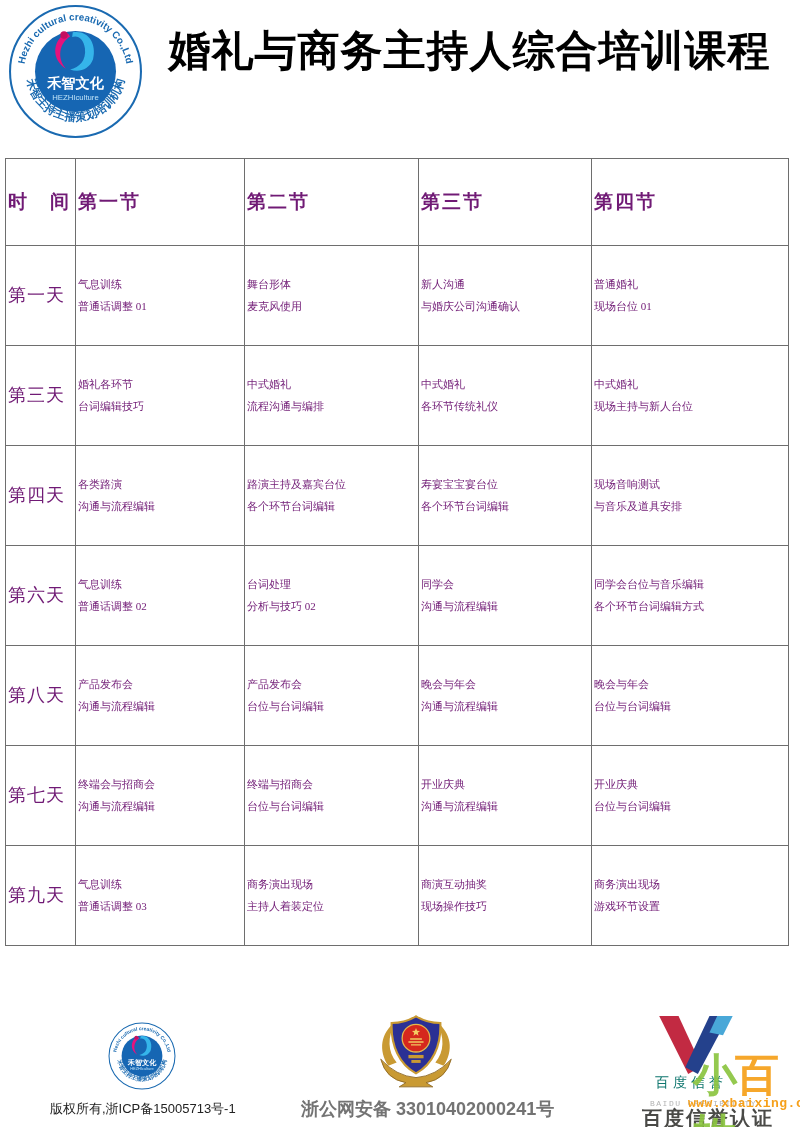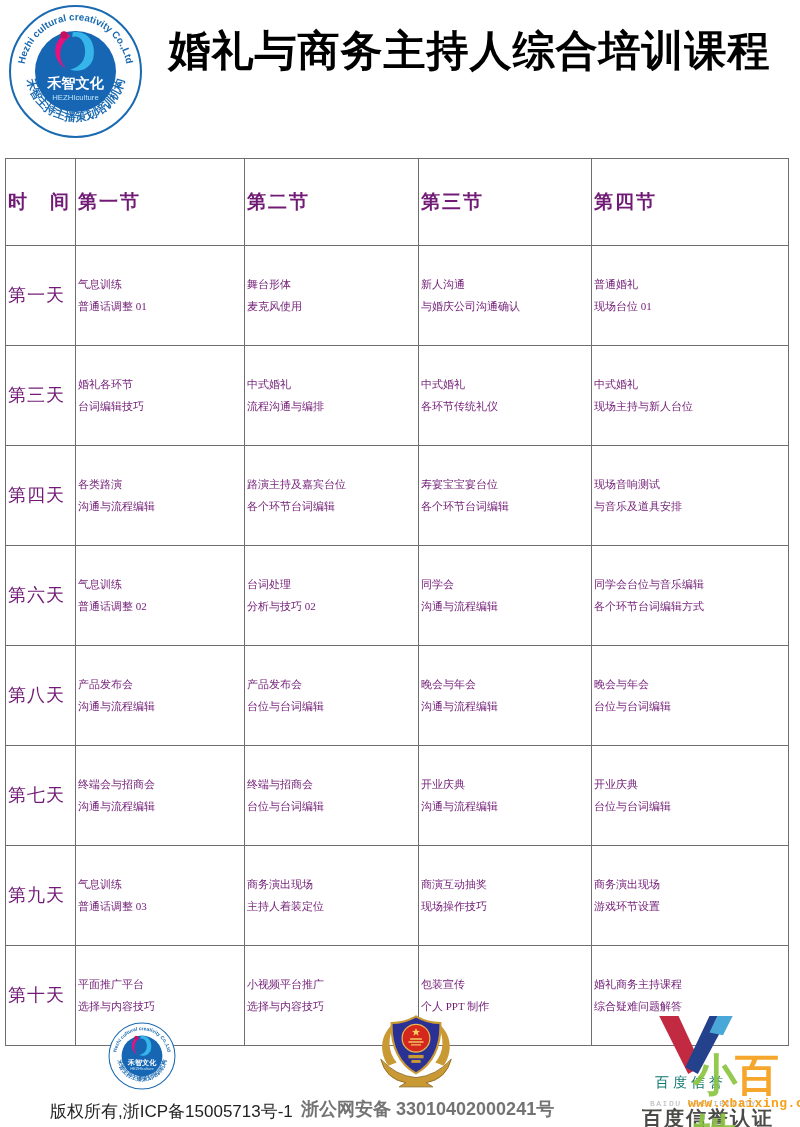--- a/index.html
+++ b/index.html
@@ -15,21 +15,21 @@
   
   .course-table{position:absolute;left:5px;top:158px;width:783px;border-collapse:collapse;table-layout:fixed;}
   .course-table th,.course-table td{border:1px solid #6e6e6e;text-align:left;vertical-align:middle;
        color:#701a75;white-space:pre-line;padding:12px 2px;}
   .course-table thead th{height:62px;font-size:19px;font-weight:600;letter-spacing:2px;}
   .course-table td{height:75px;font-size:11px;line-height:1.95;}
   .course-table td.day{font-size:18px;letter-spacing:1px;line-height:1.3;}
 
   
   .hezhi-logo-small{position:absolute;left:108px;top:1022px;}
-  .copyright-text{position:absolute;left:50px;top:1100px;width:300px;font-size:17px;color:#222;
+  .copyright-text{position:absolute;left:50px;top:1100px;width:300px;font-size:13px;color:#222;
                   font-family:"Liberation Sans",sans-serif;}
   .police-badge{position:absolute;left:374px;top:1012px;}
   .police-record-text{position:absolute;left:301px;top:1097px;width:260px;font-size:18px;font-weight:bold;
                       color:#737373;font-family:"Liberation Sans",sans-serif;}
   .baidu-logo{position:absolute;left:652px;top:1016px;}
   .baidu-name-cn{position:absolute;left:655px;top:1074px;font-size:14px;color:#0f766e;letter-spacing:4px;
                  font-family:Liberation Serif, serif;}
   .baidu-name-en{position:absolute;left:650px;top:1099px;font-size:8px;color:#b3b3b3;letter-spacing:1.5px;
                  font-family:Liberation Mono, monospace;}
   .baidu-cert{position:absolute;left:642px;top:1105px;font-size:20px;font-weight:bold;color:#4a4a47;
@@ -160,31 +160,20 @@
         <td class="day">第九天</td>
         <td>气息训练
 普通话调整 03</td>
         <td>商务演出现场
 主持人着装定位</td>
         <td>商演互动抽奖
 现场操作技巧</td>
         <td>商务演出现场
 游戏环节设置</td>
       </tr>
-      <tr>
-        <td class="day">第十天</td>
-        <td>平面推广平台
-选择与内容技巧</td>
-        <td>小视频平台推广
-选择与内容技巧</td>
-        <td>包装宣传
-个人 PPT 制作</td>
-        <td>婚礼商务主持课程
-综合疑难问题解答</td>
-      </tr>
     </tbody>
   </table>
 
   <svg class="hezhi-logo-small" width="68" height="68" viewBox="0 0 200 200">
     <defs>
       <path id="arcTopB" d="M 24,100 A 76,76 0 0 1 176,100"></path>
       <path id="arcBotB" d="M 27,100 A 73,73 0 0 0 173,100"></path>
     </defs>
     <circle cx="100" cy="100" r="97" fill="#ffffff" stroke="#1a6ab1" stroke-width="3"></circle>
     <circle cx="100" cy="100" r="60" fill="#1666b3"></circle>

